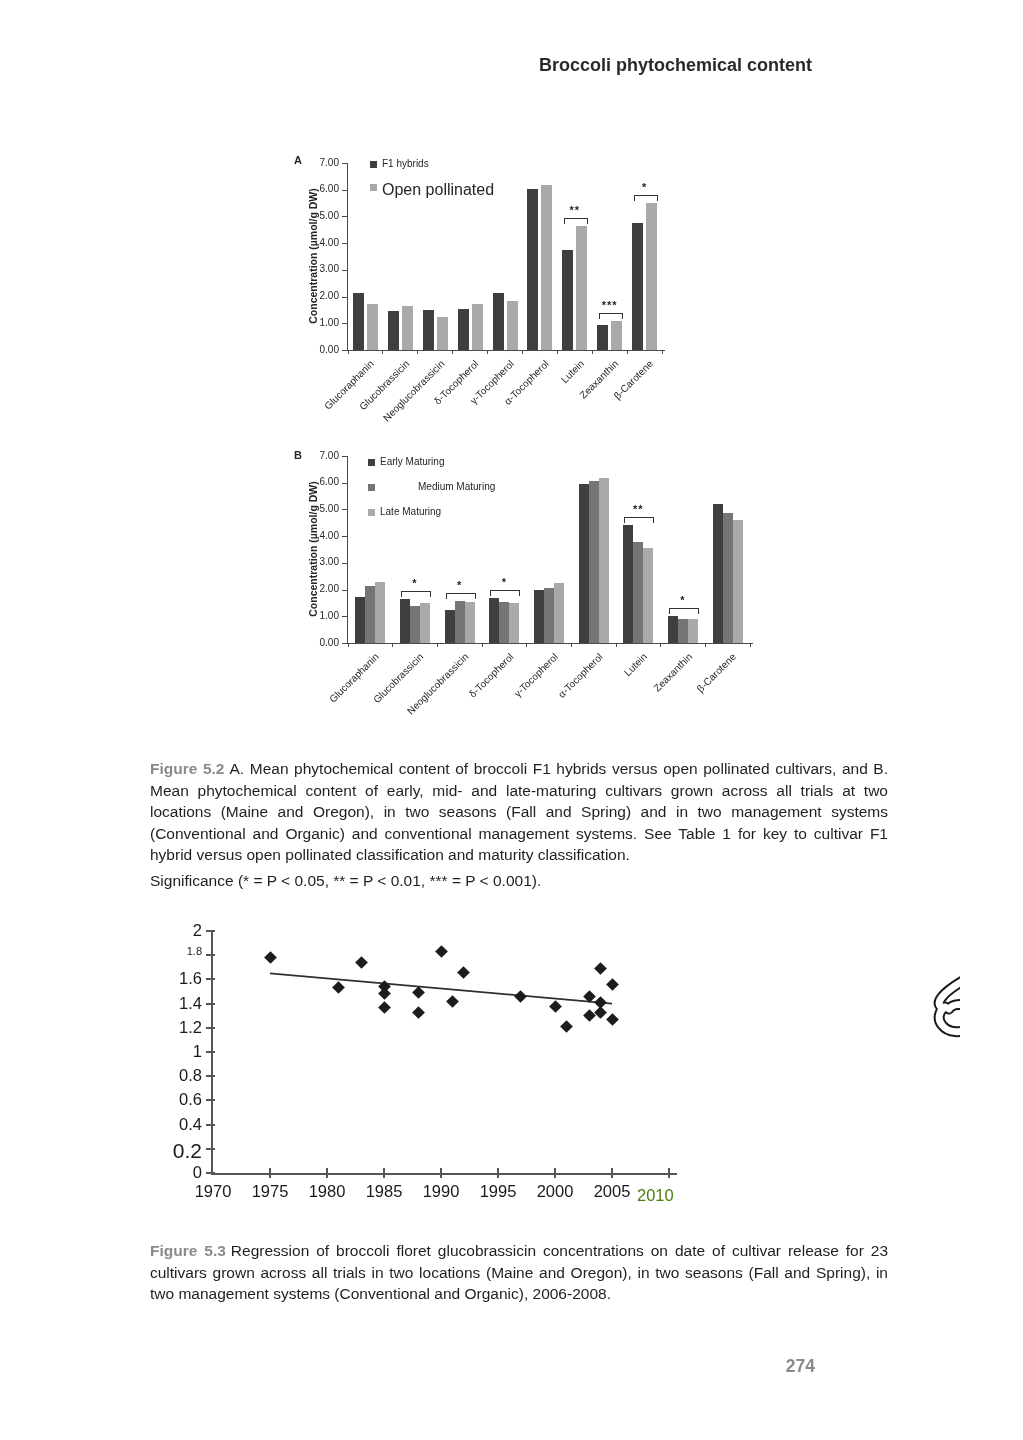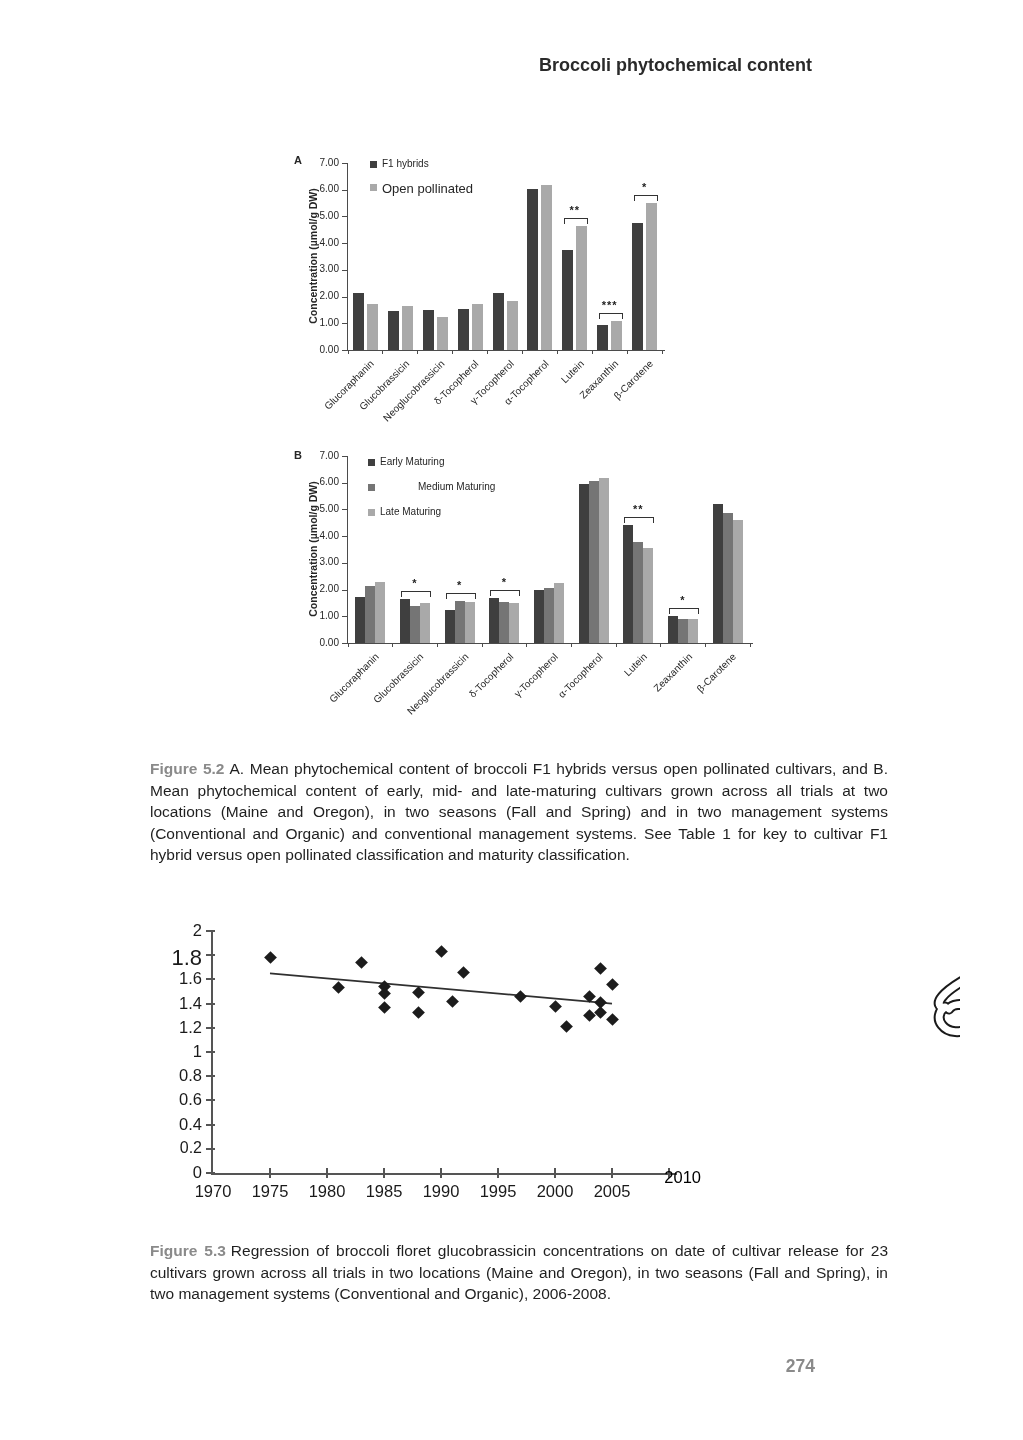--- a/index.html
+++ b/index.html
@@ -82,21 +82,21 @@
       <div style="position: absolute; right: 110.222px; top: 210px; white-space: nowrap; font-size: 10px; color: rgb(38, 38, 38); transform-origin: 100% 0px; transform: rotate(-45deg);">Lutein</div>
       <div style="position: absolute; left: 309.167px; top: 177.423px; width: 11px; height: 24.5771px; background: rgb(63, 63, 63);"></div>
       <div style="position: absolute; left: 323.167px; top: 173.149px; width: 11px; height: 28.8514px; background: rgb(169, 169, 169);"></div>
       <div style="position: absolute; right: 75.3333px; top: 210px; white-space: nowrap; font-size: 10px; color: rgb(38, 38, 38); transform-origin: 100% 0px; transform: rotate(-45deg);">Zeaxanthin</div>
       <div style="position: absolute; left: 344.056px; top: 75.3743px; width: 11px; height: 126.626px; background: rgb(63, 63, 63);"></div>
       <div style="position: absolute; left: 358.056px; top: 54.5371px; width: 11px; height: 147.463px; background: rgb(169, 169, 169);"></div>
       <div style="position: absolute; right: 40.4444px; top: 210px; white-space: nowrap; font-size: 10px; color: rgb(38, 38, 38); transform-origin: 100% 0px; transform: rotate(-45deg);">β-Carotene</div>
       <div style="position: absolute; left: 82px; top: 13px; width: 7px; height: 7px; background: rgb(63, 63, 63);"></div>
       <div style="position: absolute; left: 94px; top: 9.5px; font-size: 10px; white-space: nowrap; color: rgb(38, 38, 38);">F1 hybrids</div>
       <div style="position: absolute; left: 82px; top: 36px; width: 7px; height: 7px; background: rgb(169, 169, 169);"></div>
-      <div style="position: absolute; left: 94px; top: 32.5px; font-size: 13px; white-space: nowrap; color: rgb(38, 38, 38);">Open pollinated</div>
+      <div style="position: absolute; left: 94px; top: 32.5px; font-size: 16px; white-space: nowrap; color: rgb(38, 38, 38);">Open pollinated</div>
       <div style="position: absolute; left: 6px; top: 6px; font-size: 11px; font-weight: bold; color: rgb(38, 38, 38);">A</div>
       <div style="position: absolute; left: -69.5px; top: 101.5px; width: 187px; text-align: center; font-size: 10.5px; font-weight: bold; color: rgb(38, 38, 38); transform: rotate(-90deg);">Concentration (µmol/g DW)</div>
       <div style="position: absolute; left: 275.778px; top: 70.0314px; width: 22px; height: 5px; border-top: 1.2px solid rgb(51, 51, 51); border-left: 1.2px solid rgb(51, 51, 51); border-right: 1.2px solid rgb(51, 51, 51);"></div>
       <div style="position: absolute; left: 275.778px; top: 56.0314px; width: 22px; text-align: center; font-size: 11px; font-weight: bold; letter-spacing: 1px; color: rgb(34, 34, 34);">**</div>
       <div style="position: absolute; left: 310.667px; top: 165.134px; width: 22px; height: 5px; border-top: 1.2px solid rgb(51, 51, 51); border-left: 1.2px solid rgb(51, 51, 51); border-right: 1.2px solid rgb(51, 51, 51);"></div>
       <div style="position: absolute; left: 310.667px; top: 151.134px; width: 22px; text-align: center; font-size: 11px; font-weight: bold; letter-spacing: 1px; color: rgb(34, 34, 34);">***</div>
       <div style="position: absolute; left: 345.556px; top: 46.5229px; width: 22px; height: 5px; border-top: 1.2px solid rgb(51, 51, 51); border-left: 1.2px solid rgb(51, 51, 51); border-right: 1.2px solid rgb(51, 51, 51);"></div>
       <div style="position: absolute; left: 345.556px; top: 32.5229px; width: 22px; text-align: center; font-size: 11px; font-weight: bold; letter-spacing: 1px; color: rgb(34, 34, 34);">*</div>
     </div>
 
@@ -180,63 +180,64 @@
       <div style="position: absolute; left: 202.333px; top: 147.571px; width: 28px; height: 5px; border-top: 1.2px solid rgb(51, 51, 51); border-left: 1.2px solid rgb(51, 51, 51); border-right: 1.2px solid rgb(51, 51, 51);"></div>
       <div style="position: absolute; left: 202.333px; top: 133.571px; width: 28px; text-align: center; font-size: 11px; font-weight: bold; letter-spacing: 1px; color: rgb(34, 34, 34);">*</div>
       <div style="position: absolute; left: 336.333px; top: 74.6414px; width: 28px; height: 5px; border-top: 1.2px solid rgb(51, 51, 51); border-left: 1.2px solid rgb(51, 51, 51); border-right: 1.2px solid rgb(51, 51, 51);"></div>
       <div style="position: absolute; left: 336.333px; top: 60.6414px; width: 28px; text-align: center; font-size: 11px; font-weight: bold; letter-spacing: 1px; color: rgb(34, 34, 34);">**</div>
       <div style="position: absolute; left: 381px; top: 166.004px; width: 28px; height: 5px; border-top: 1.2px solid rgb(51, 51, 51); border-left: 1.2px solid rgb(51, 51, 51); border-right: 1.2px solid rgb(51, 51, 51);"></div>
       <div style="position: absolute; left: 381px; top: 152.004px; width: 28px; text-align: center; font-size: 11px; font-weight: bold; letter-spacing: 1px; color: rgb(34, 34, 34);">*</div>
     </div>
 
   <p id="cap52" class="caption"><span class="figlabel">Figure 5.2</span><span>A. Mean phytochemical content of broccoli F1 hybrids versus open pollinated cultivars, and B. Mean phytochemical content of early, mid- and late-maturing cultivars grown across all trials at two locations (Maine and Oregon), in two seasons (Fall and Spring) and in two management systems (Conventional and Organic) and conventional management systems. See Table 1 for key to cultivar F1 hybrid versus open pollinated classification and maturity classification.</span></p>
 
+  <p id="sig52" class="caption"><span>Significance (* = P &lt; 0.05, ** = P &lt; 0.01, *** = P &lt; 0.001).</span></p>
 
   <div id="scatter" class="chart">
       <div style="position: absolute; left: 60.5px; top: 16px; width: 0px; height: 244px; border-left: 2.5px solid rgb(85, 85, 85);"></div>
       <div style="position: absolute; left: 60.5px; top: 258px; width: 466px; height: 0px; border-top: 2.5px solid rgb(85, 85, 85);"></div>
       <div style="position: absolute; left: 56px; top: 257px; width: 9px; height: 0px; border-top: 2px solid rgb(85, 85, 85);"></div>
       <div style="position: absolute; left: 0px; top: 248px; width: 52px; text-align: right; font-size: 16.5px; color: rgb(26, 26, 26);">0</div>
       <div style="position: absolute; left: 56px; top: 232.8px; width: 9px; height: 0px; border-top: 2px solid rgb(85, 85, 85);"></div>
-      <div style="position: absolute; left: 0px; top: 223.8px; width: 52px; text-align: right; font-size: 16px; color: rgb(26, 26, 26);">0.2</div>
+      <div style="position: absolute; left: 0px; top: 223.8px; width: 52px; text-align: right; font-size: 21px; color: rgb(26, 26, 26);">0.2</div>
       <div style="position: absolute; left: 56px; top: 208.6px; width: 9px; height: 0px; border-top: 2px solid rgb(85, 85, 85);"></div>
       <div style="position: absolute; left: 0px; top: 199.6px; width: 52px; text-align: right; font-size: 16.5px; color: rgb(26, 26, 26);">0.4</div>
       <div style="position: absolute; left: 56px; top: 184.4px; width: 9px; height: 0px; border-top: 2px solid rgb(85, 85, 85);"></div>
       <div style="position: absolute; left: 0px; top: 175.4px; width: 52px; text-align: right; font-size: 16.5px; color: rgb(26, 26, 26);">0.6</div>
       <div style="position: absolute; left: 56px; top: 160.2px; width: 9px; height: 0px; border-top: 2px solid rgb(85, 85, 85);"></div>
       <div style="position: absolute; left: 0px; top: 151.2px; width: 52px; text-align: right; font-size: 16.5px; color: rgb(26, 26, 26);">0.8</div>
       <div style="position: absolute; left: 56px; top: 136px; width: 9px; height: 0px; border-top: 2px solid rgb(85, 85, 85);"></div>
       <div style="position: absolute; left: 0px; top: 127px; width: 52px; text-align: right; font-size: 16.5px; color: rgb(26, 26, 26);">1</div>
       <div style="position: absolute; left: 56px; top: 111.8px; width: 9px; height: 0px; border-top: 2px solid rgb(85, 85, 85);"></div>
       <div style="position: absolute; left: 0px; top: 102.8px; width: 52px; text-align: right; font-size: 16.5px; color: rgb(26, 26, 26);">1.2</div>
       <div style="position: absolute; left: 56px; top: 87.6px; width: 9px; height: 0px; border-top: 2px solid rgb(85, 85, 85);"></div>
       <div style="position: absolute; left: 0px; top: 78.6px; width: 52px; text-align: right; font-size: 16.5px; color: rgb(26, 26, 26);">1.4</div>
       <div style="position: absolute; left: 56px; top: 63.4px; width: 9px; height: 0px; border-top: 2px solid rgb(85, 85, 85);"></div>
       <div style="position: absolute; left: 0px; top: 54.4px; width: 52px; text-align: right; font-size: 16.5px; color: rgb(26, 26, 26);">1.6</div>
       <div style="position: absolute; left: 56px; top: 39.2px; width: 9px; height: 0px; border-top: 2px solid rgb(85, 85, 85);"></div>
-      <div style="position: absolute; left: 0px; top: 30.2px; width: 52px; text-align: right; font-size: 22px; color: rgb(26, 26, 26);">1.8</div>
+      <div style="position: absolute; left: 0px; top: 30.2px; width: 52px; text-align: right; font-size: 11px; color: rgb(26, 26, 26);">1.8</div>
       <div style="position: absolute; left: 56px; top: 15px; width: 9px; height: 0px; border-top: 2px solid rgb(85, 85, 85);"></div>
       <div style="position: absolute; left: 0px; top: 6px; width: 52px; text-align: right; font-size: 16.5px; color: rgb(26, 26, 26);">2</div>
       <div style="position: absolute; left: 31px; top: 267px; width: 64px; text-align: center; font-size: 16.5px; color: rgb(26, 26, 26);">1970</div>
       <div style="position: absolute; left: 119px; top: 253px; width: 0px; height: 10px; border-left: 2px solid rgb(85, 85, 85);"></div>
       <div style="position: absolute; left: 88px; top: 267px; width: 64px; text-align: center; font-size: 16.5px; color: rgb(26, 26, 26);">1975</div>
       <div style="position: absolute; left: 176px; top: 253px; width: 0px; height: 10px; border-left: 2px solid rgb(85, 85, 85);"></div>
       <div style="position: absolute; left: 145px; top: 267px; width: 64px; text-align: center; font-size: 16.5px; color: rgb(26, 26, 26);">1980</div>
       <div style="position: absolute; left: 233px; top: 253px; width: 0px; height: 10px; border-left: 2px solid rgb(85, 85, 85);"></div>
       <div style="position: absolute; left: 202px; top: 267px; width: 64px; text-align: center; font-size: 16.5px; color: rgb(26, 26, 26);">1985</div>
       <div style="position: absolute; left: 290px; top: 253px; width: 0px; height: 10px; border-left: 2px solid rgb(85, 85, 85);"></div>
       <div style="position: absolute; left: 259px; top: 267px; width: 64px; text-align: center; font-size: 16.5px; color: rgb(26, 26, 26);">1990</div>
       <div style="position: absolute; left: 347px; top: 253px; width: 0px; height: 10px; border-left: 2px solid rgb(85, 85, 85);"></div>
       <div style="position: absolute; left: 316px; top: 267px; width: 64px; text-align: center; font-size: 16.5px; color: rgb(26, 26, 26);">1995</div>
       <div style="position: absolute; left: 404px; top: 253px; width: 0px; height: 10px; border-left: 2px solid rgb(85, 85, 85);"></div>
       <div style="position: absolute; left: 373px; top: 267px; width: 64px; text-align: center; font-size: 16.5px; color: rgb(26, 26, 26);">2000</div>
       <div style="position: absolute; left: 461px; top: 253px; width: 0px; height: 10px; border-left: 2px solid rgb(85, 85, 85);"></div>
       <div style="position: absolute; left: 430px; top: 267px; width: 64px; text-align: center; font-size: 16.5px; color: rgb(26, 26, 26);">2005</div>
       <div style="position: absolute; left: 518px; top: 253px; width: 0px; height: 10px; border-left: 2px solid rgb(85, 85, 85);"></div>
-      <div style="position: absolute; left: 487px; top: 253px; width: 64px; text-align: right; font-size: 16.5px; color: #000000;">2010</div>
+      <div style="position: absolute; left: 487px; top: 271px; width: 64px; text-align: left; font-size: 16.5px; color: #4d7c0f;">2010</div>
       <svg width="575" height="312" style="position: absolute; left: 0px; top: 0px;">
         <line x1="120" y1="58.35000000000002" x2="462" y2="88.60000000000002" stroke="#303030" stroke-width="1.6"></line>
       </svg>
       <div style="position: absolute; left: 115.5px; top: 38.12px; width: 9px; height: 9px; background: rgb(28, 28, 28); transform: rotate(45deg);"></div>
       <div style="position: absolute; left: 183.9px; top: 68.37px; width: 9px; height: 9px; background: rgb(28, 28, 28); transform: rotate(45deg);"></div>
       <div style="position: absolute; left: 206.7px; top: 42.96px; width: 9px; height: 9px; background: rgb(28, 28, 28); transform: rotate(45deg);"></div>
       <div style="position: absolute; left: 229.5px; top: 67.16px; width: 9px; height: 9px; background: rgb(28, 28, 28); transform: rotate(45deg);"></div>
       <div style="position: absolute; left: 229.5px; top: 74.42px; width: 9px; height: 9px; background: rgb(28, 28, 28); transform: rotate(45deg);"></div>
       <div style="position: absolute; left: 229.5px; top: 87.73px; width: 9px; height: 9px; background: rgb(28, 28, 28); transform: rotate(45deg);"></div>
       <div style="position: absolute; left: 263.7px; top: 73.21px; width: 9px; height: 9px; background: rgb(28, 28, 28); transform: rotate(45deg);"></div>

